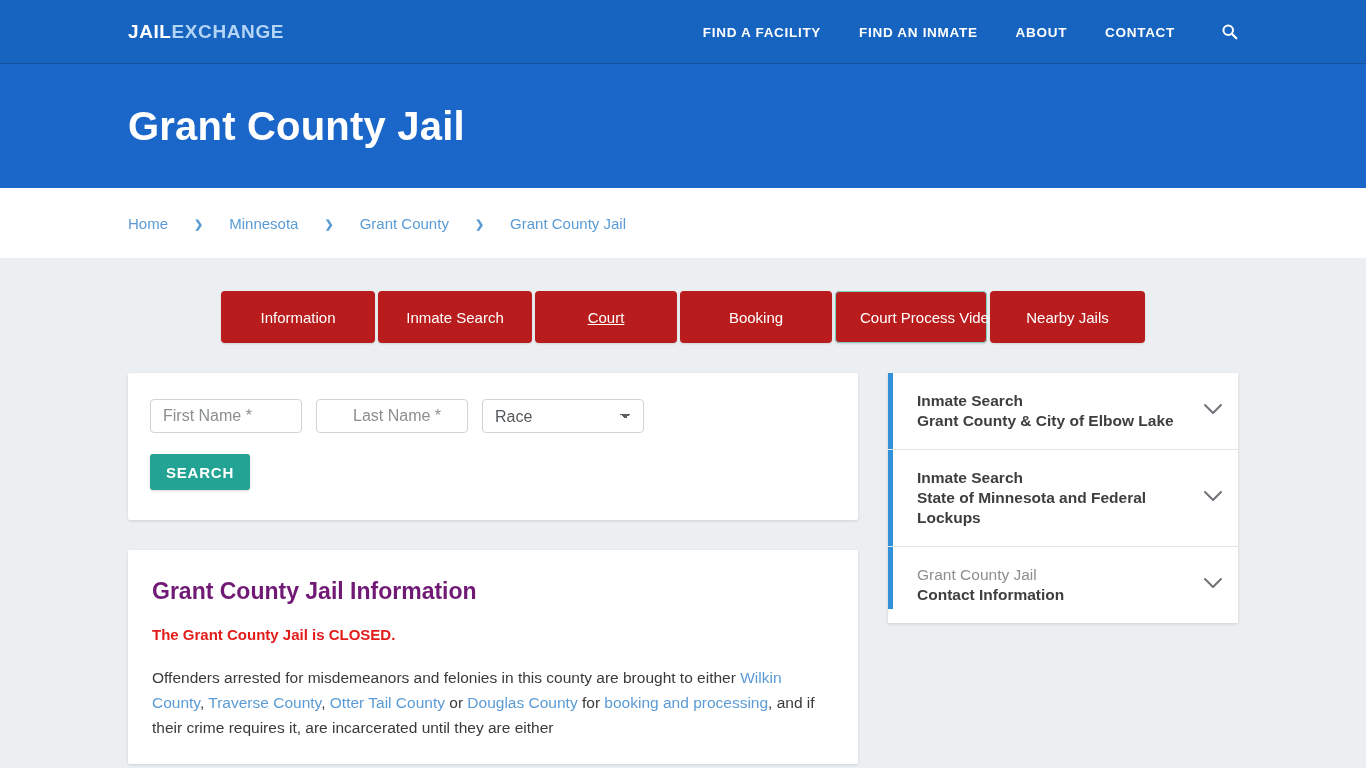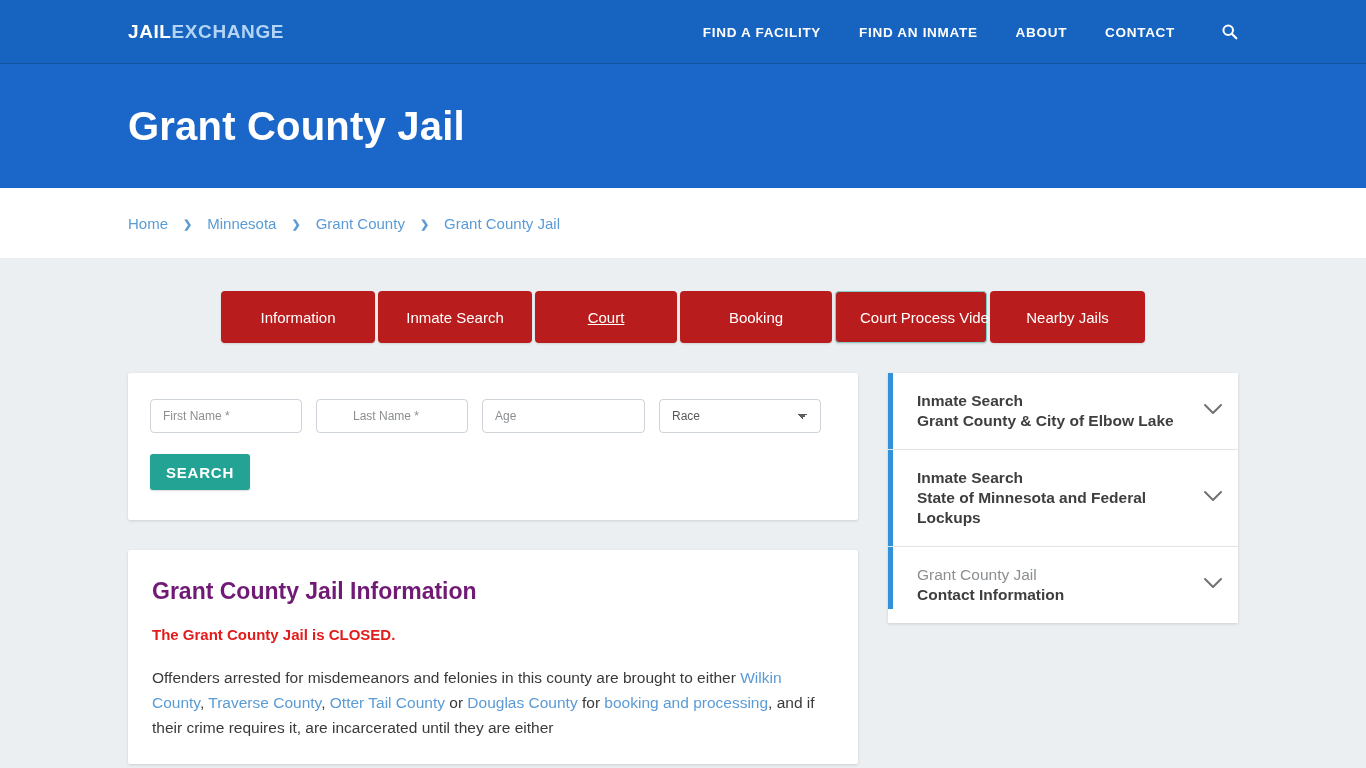--- a/index.html
+++ b/index.html
@@ -76,21 +76,21 @@
   .breadcrumb-band {
     background: #ffffff;
     height: 70px;
     display: flex;
     align-items: center;
     padding: 0 128px;
   }
   .breadcrumb {
     display: flex;
     align-items: center;
-    gap: 15px;
+    gap: 26px;
     font-size: 15px;
   }
   .crumb {
     color: #5b9bd5;
     text-decoration: none;
     cursor: pointer;
     white-space: nowrap;
   }
   .crumb.current { color: #5b9bd5; }
   .crumb-sep {
@@ -161,21 +161,21 @@
   .search-fields {
     display: flex;
     gap: 14px;
     margin-bottom: 21px;
   }
   .field {
     height: 34px;
     border: 1px solid #ced4da;
     border-radius: 4px;
     padding: 0 12px;
-    font-size: 12px;
+    font-size: 16px;
     color: #55595c;
     font-family: "Liberation Sans", sans-serif;
     background: #ffffff;
     outline: none;
   }
   .field::placeholder { color: #8b8f92; }
   .field.fname { width: 152px; }
   .field.lname { width: 152px; padding-left: 36px; }
   .field.age   { width: 163px; }
   .field.race  {
@@ -316,21 +316,20 @@
 
   <div class="content-wrap">
 
     <div class="col-main">
 
       <div class="card search-card">
 
         <div class="search-fields">
           <input class="field fname" type="text" placeholder="First Name *" style="">
           <input class="field lname" type="text" placeholder="Last Name *" style="">
-          <input class="field age" type="text" placeholder="Age" style="">
           <select class="field race">
             <option>Race</option>
           </select>
         </div>
 
         <button class="search-btn">SEARCH</button>
       </div>
 
       <div class="card info-card">
         <h2 class="info-title">Grant County Jail Information</h2>

